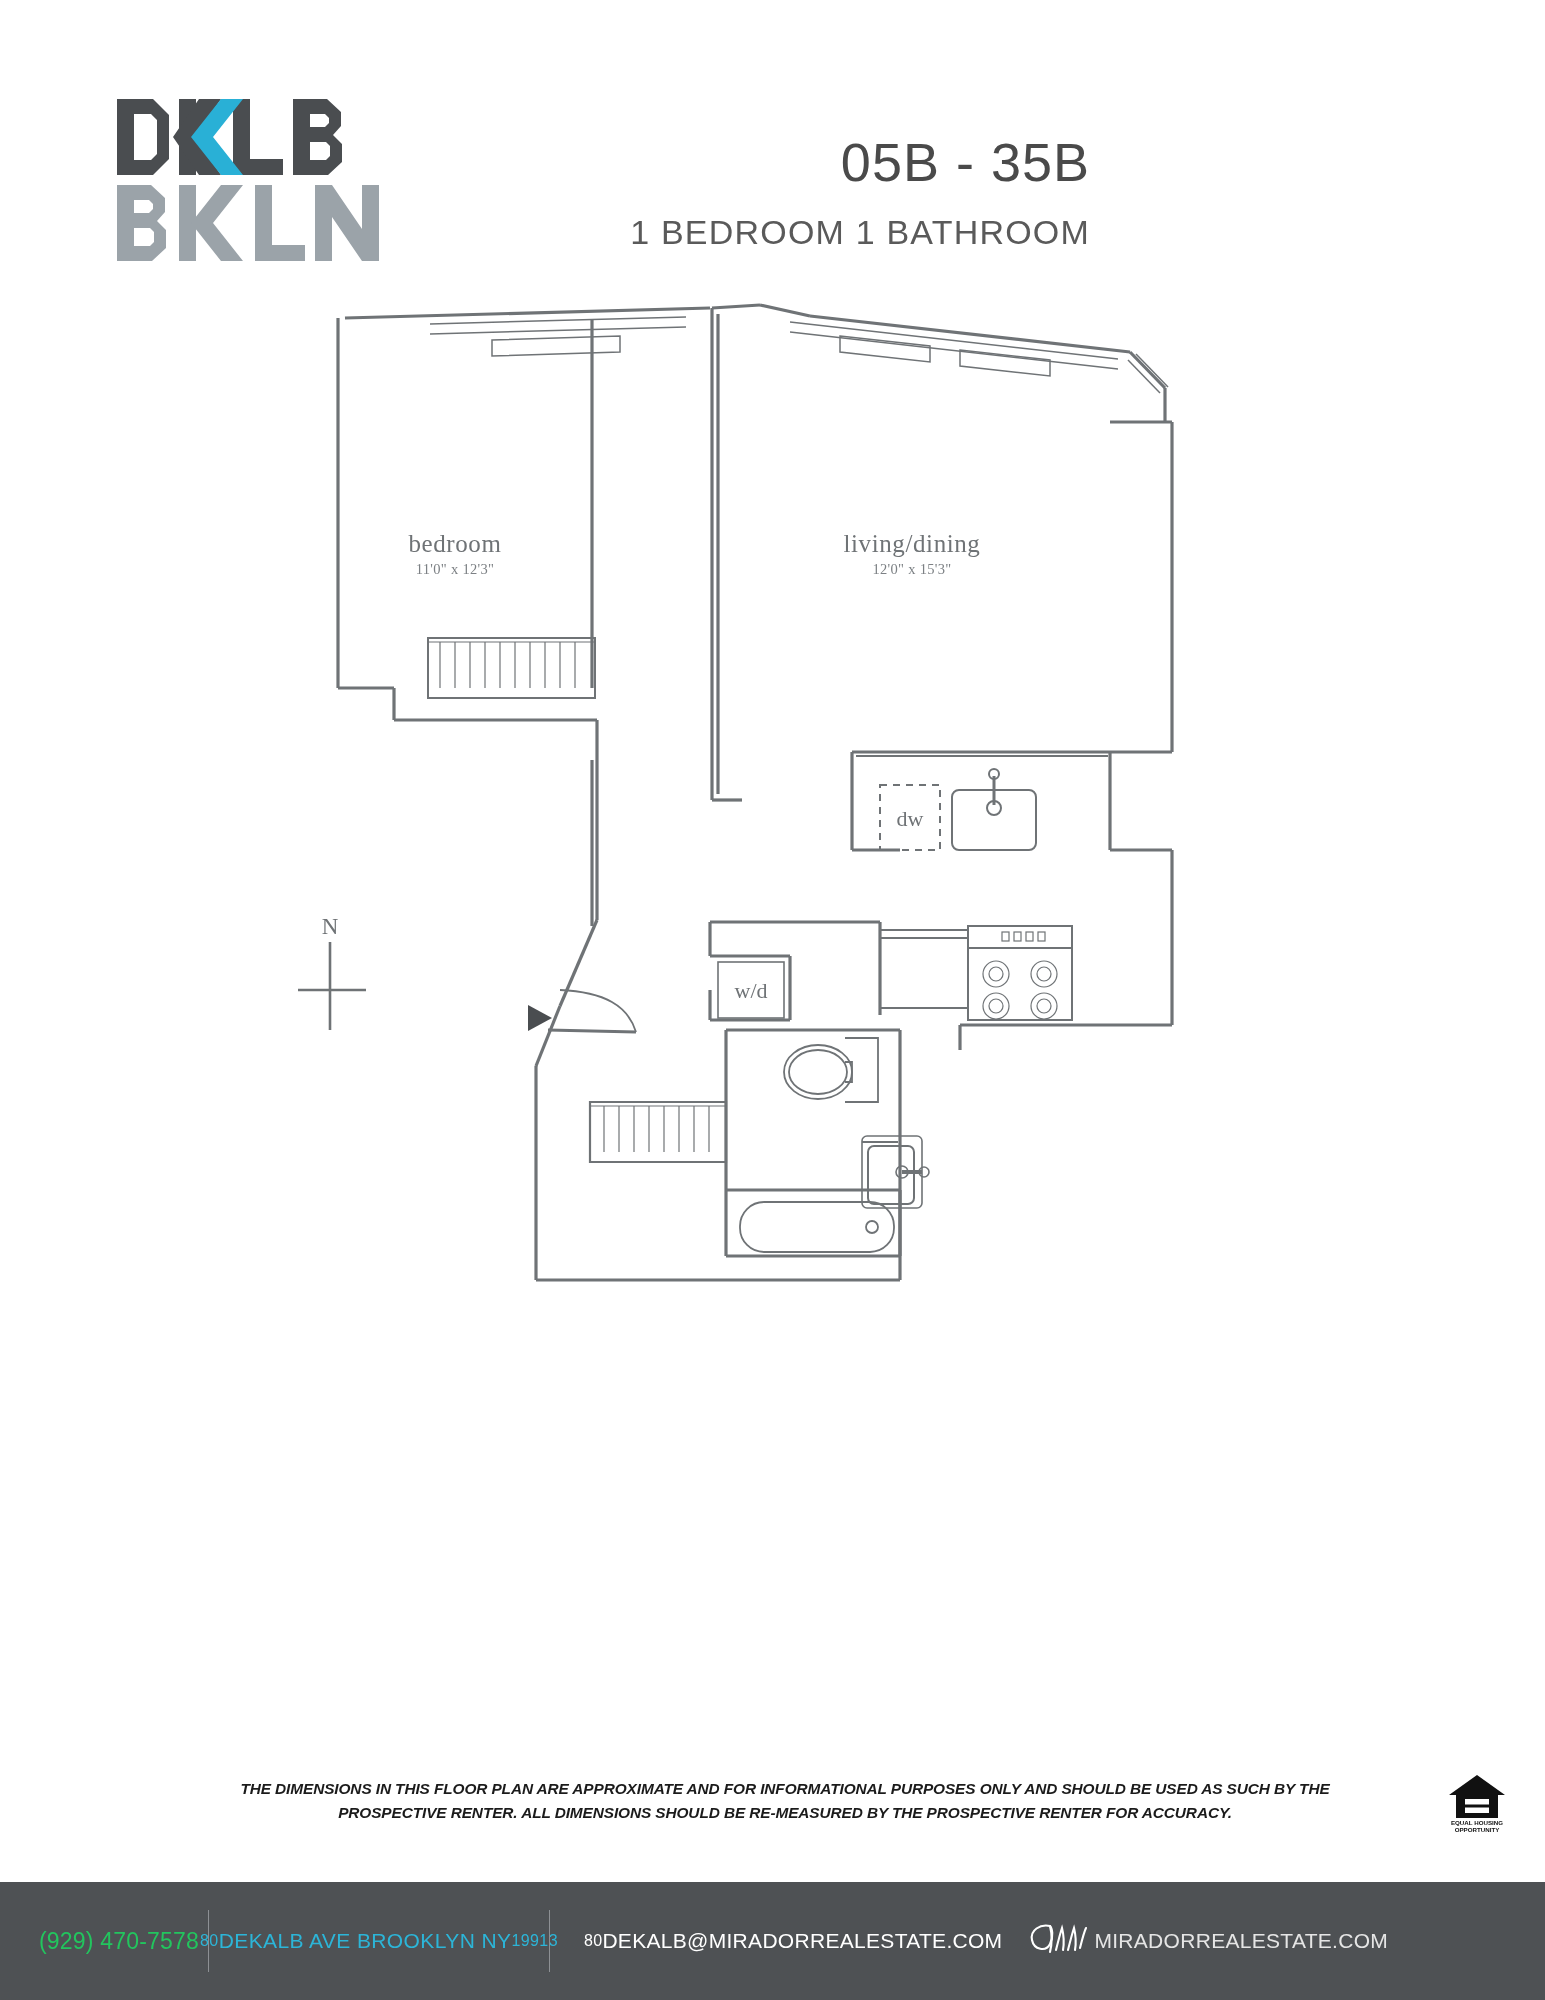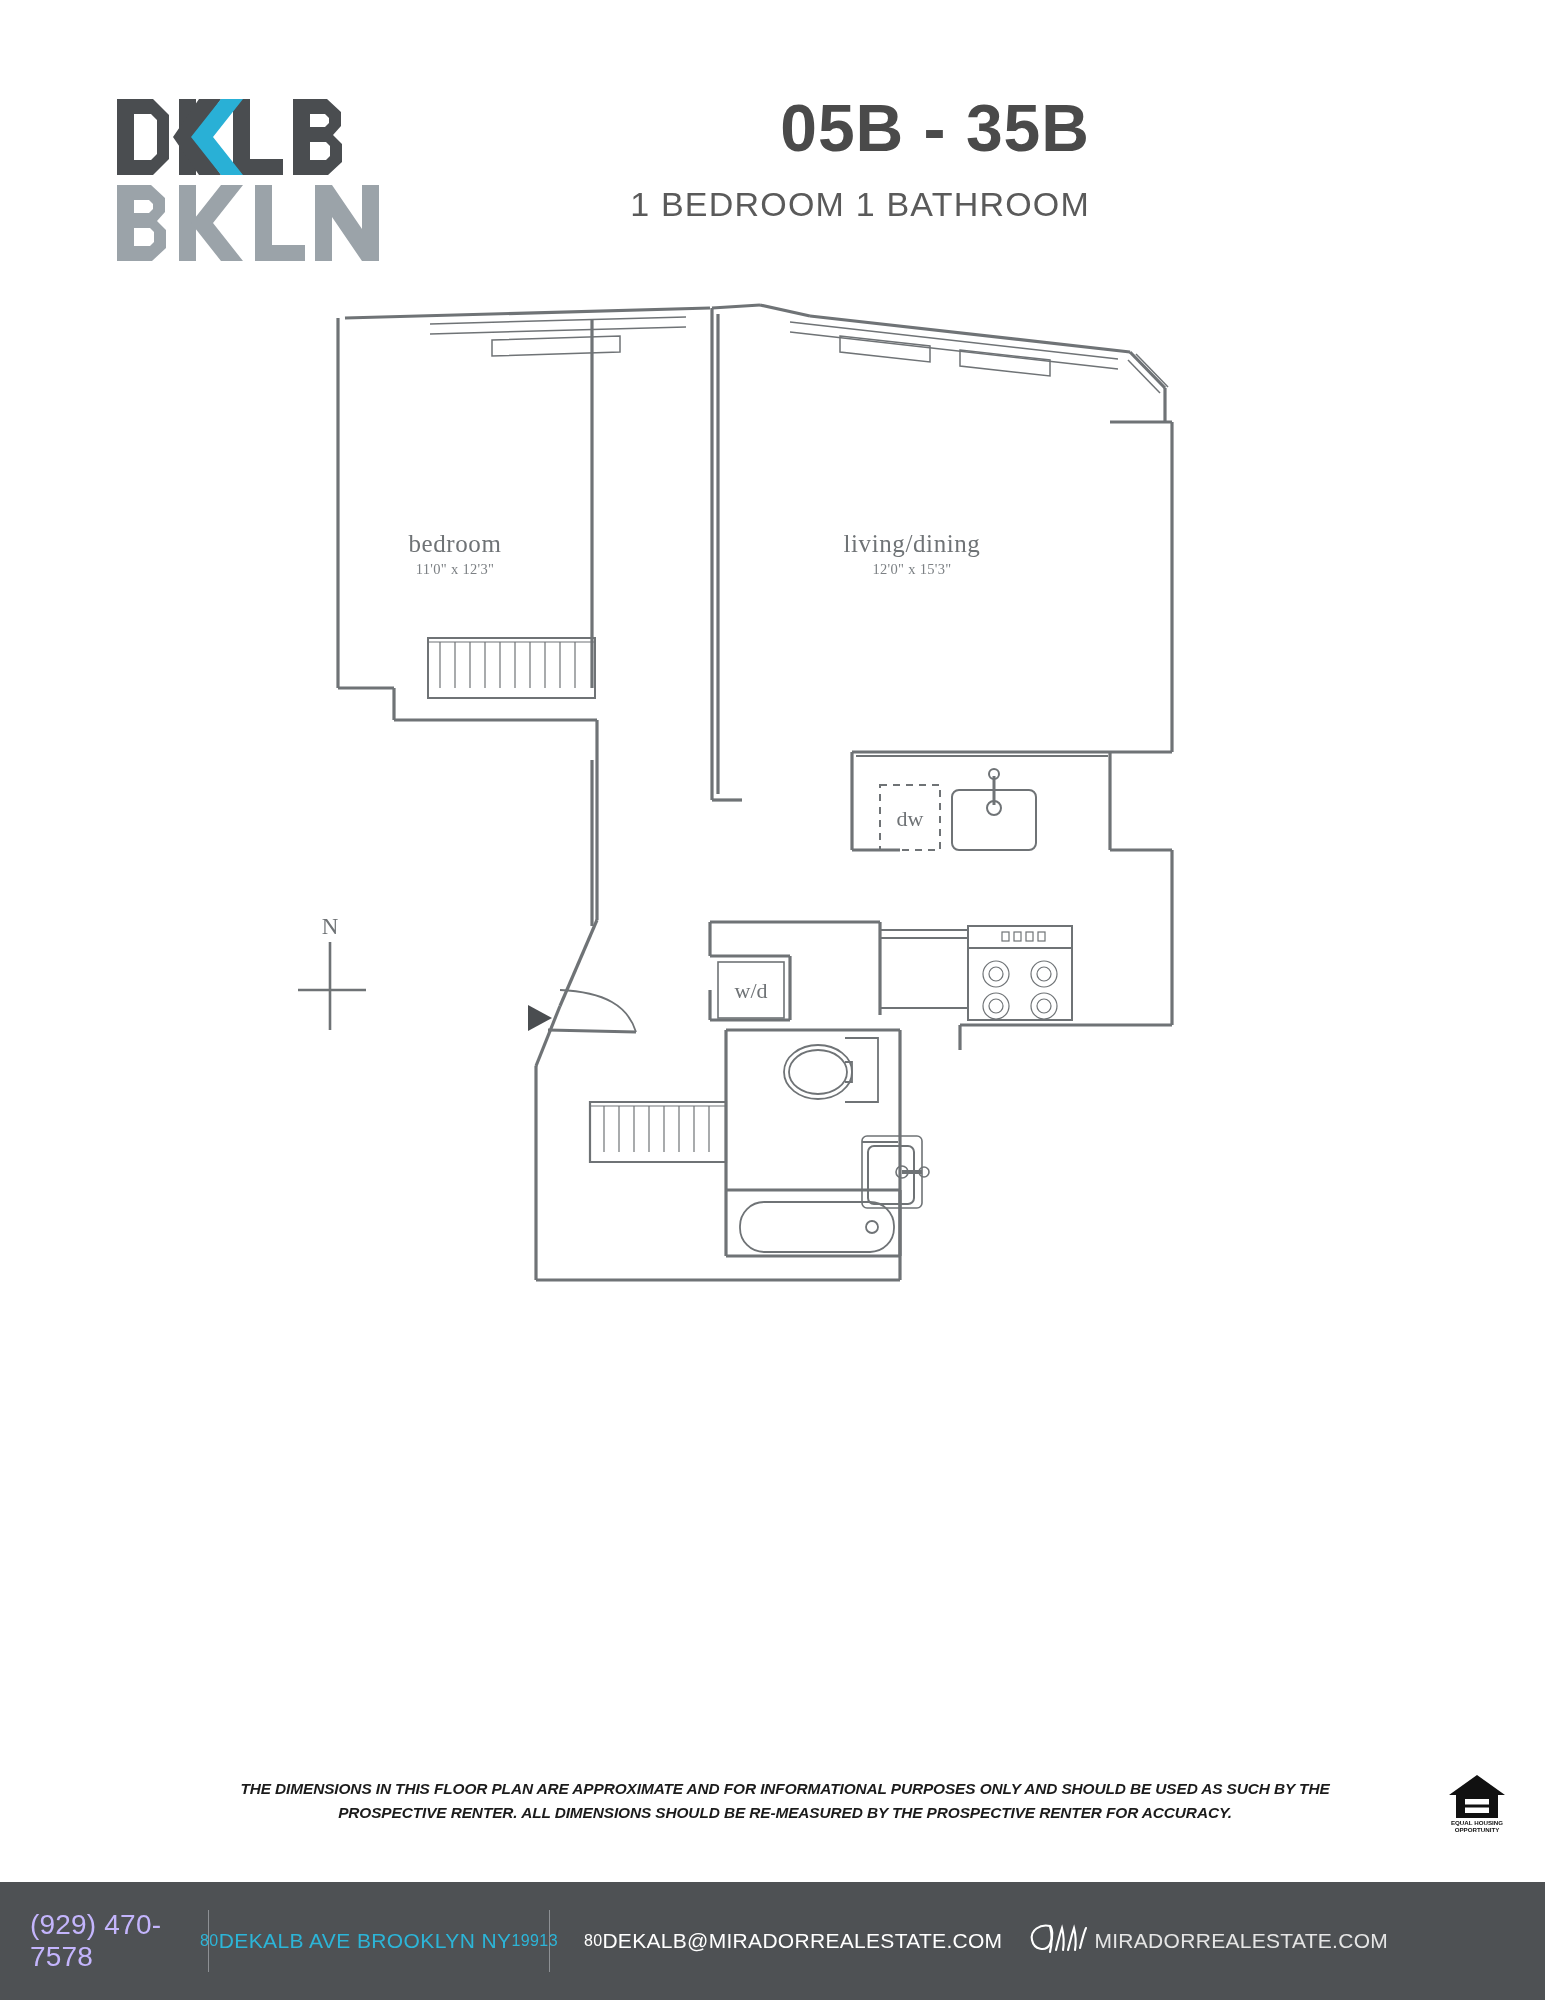--- a/index.html
+++ b/index.html
@@ -17,22 +17,22 @@
 
   
   #header { position: absolute; top: 0; left: 0; width: 1545px; height: 300px; }
 
   #logo { position: absolute; left: 115px; top: 95px; width: 290px; height: 170px; }
   #logo svg { display: block; }
 
   #title-block { position: absolute; right: 455px; top: 95px; text-align: right; width: 640px; }
   #unit-title {
     font-family: "Liberation Sans", sans-serif;
-    font-size: 66px; font-weight: 700; letter-spacing: 1px;
-    color: #4a4a4a; line-height: 1.0; white-space: nowrap;
+    font-size: 54px; font-weight: 400; letter-spacing: 1px;
+    color: #4a4a4a; line-height: 1.0; white-space: nowrap; margin-top: 40px;
   }
   #unit-subtitle {
     margin-top: 24px;
     font-family: "Liberation Sans", sans-serif;
     font-size: 34px; font-weight: 300; letter-spacing: 1.2px;
     color: #5a5a5a; white-space: nowrap;
   }
 
   
   #plan { position: absolute; top: 290px; left: 0; width: 1285px; height: 1080px; }
@@ -71,21 +71,21 @@
 
   
   #footer {
     position: absolute; left: 0; bottom: 0; width: 1545px; height: 118px;
     background: #4e5154;
     display: flex; align-items: center;
   }
   .foot-cell { display: flex; align-items: center; justify-content: center; height: 100%; }
   .foot-div { width: 1px; height: 62px; background: #8d9094; flex: 0 0 1px; }
   #foot-phone {
-    width: 178px; color: #c4b5fd; font-size: 28px; font-weight: 400;
+    width: 178px; color: #22c55e; font-size: 23px; font-weight: 400;
     letter-spacing: 0.2px; font-family: "Liberation Sans", sans-serif;
     margin-left: 30px;
   }
   #foot-addr {
     width: 340px; color: #2cb5d8; font-size: 21px; letter-spacing: 0.4px;
     font-family: "Liberation Sans", sans-serif; white-space: nowrap;
   }
   #foot-addr .sm { font-size: 16px; }
   #foot-email {
     color: #ffffff; font-size: 21px; letter-spacing: 0.3px;

